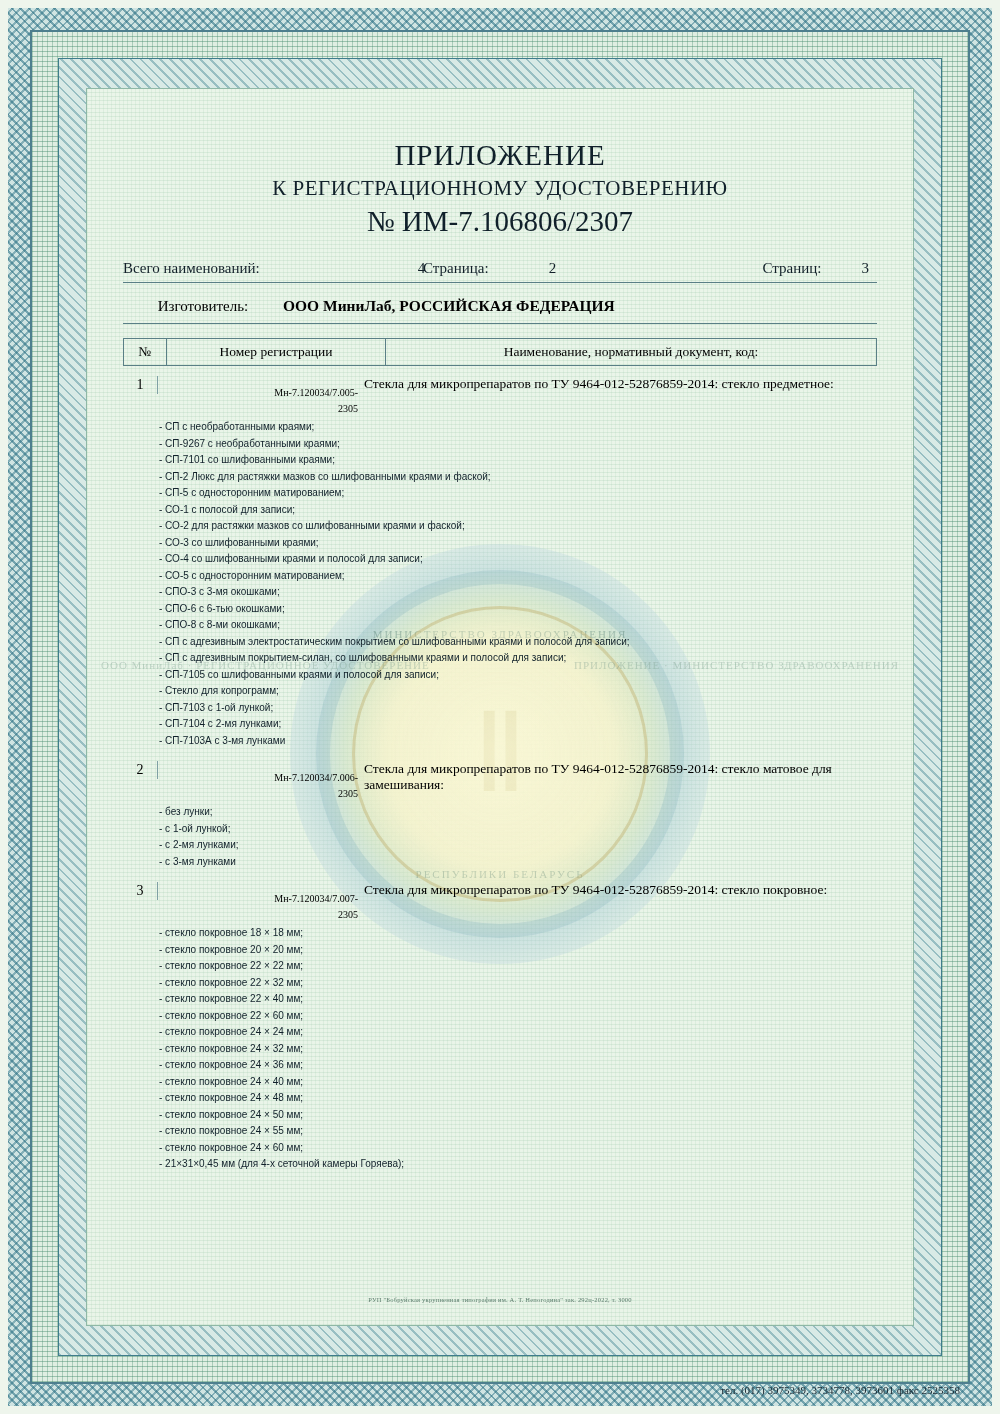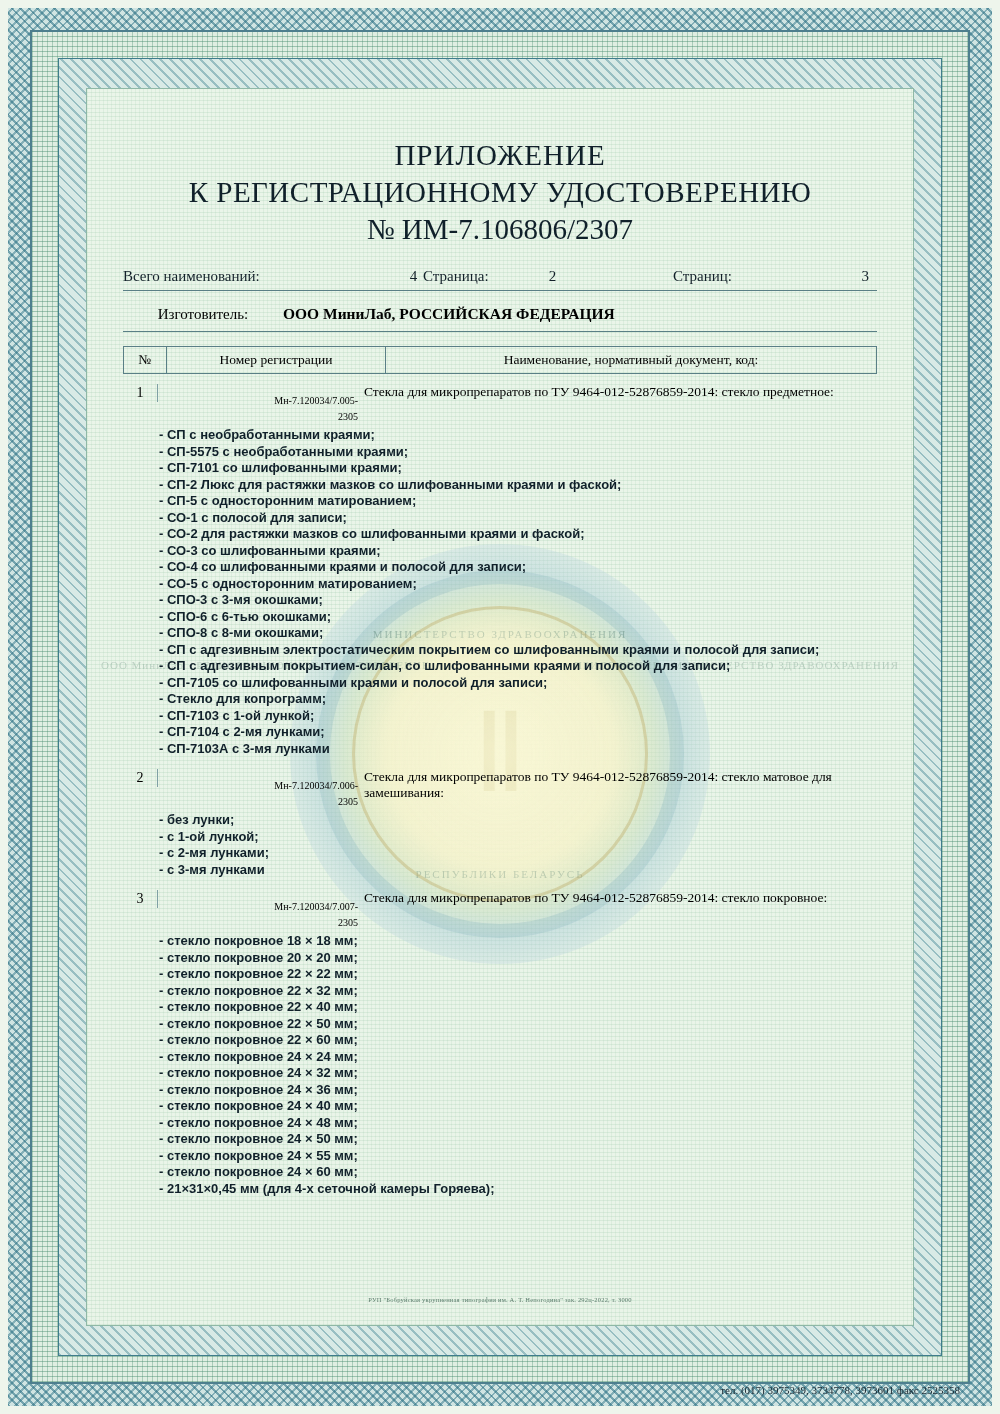--- a/index.html
+++ b/index.html
@@ -122,21 +122,21 @@
   }
   .title-block {
     text-align: center;
   }
   .title-line1 {
     font-size: 29px;
     letter-spacing: 1px;
     color: #10202a;
   }
   .title-line2 {
-    font-size: 29px;
+    font-size: 21px;
     letter-spacing: 0.5px;
     color: #10202a;
     margin-top: 4px;
   }
   .title-line3 {
     font-size: 29px;
     color: #10202a;
     margin-top: 4px;
   }
   .meta-row {
@@ -144,25 +144,25 @@
     display: flex;
     align-items: flex-end;
     font-size: 15px;
     color: #122029;
     border-bottom: 1px solid #5a7f86;
     padding-bottom: 5px;
   }
   .meta-cell { display: flex; align-items: baseline; }
   .meta-label { white-space: nowrap; }
   .meta-value { font-weight: normal; }
-  .m1 { width: 300px; }
+  .m1 { width: 300px; gap: 8px; }
   .m1 .meta-value { margin-left: 150px; }
   .m2 { width: 250px; }
   .m2 .meta-value { margin-left: 60px; }
-  .m3 { flex: 1; justify-content: space-between; }
+  .m3 { flex: 1; justify-content: flex-end; }
   .m3 .meta-value { margin-left: 40px; margin-right: 8px; }
 
   .maker-row {
     margin-top: 14px;
     display: flex;
     align-items: baseline;
     font-size: 15px;
     border-bottom: 1px solid #5a7f86;
     padding-bottom: 8px;
     text-align: center;
@@ -211,25 +211,24 @@
     font-size: 13.5px;
     line-height: 16px;
   }
   .sub-list {
     margin: 2px 0 0 0;
     padding: 0;
     list-style: none;
   }
   .sub-list li {
     font-family: "Liberation Sans", sans-serif;
-    font-size: 13px;
+    font-size: 10px;
     line-height: 16.5px;
     color: #10202a;
     padding-left: 36px;
-    font-weight: bold;
   }
   .item-block { margin-bottom: 12px; }
 
   .typo-note {
     position: absolute;
     left: 0; right: 0;
     bottom: 22px;
     text-align: center;
     font-size: 6.5px;
     color: #5d7d6e;
@@ -311,21 +310,21 @@
             <div class="item-reg">
               <div>Мн-7.120034/7.005-</div>
               <div>2305</div>
             </div>
             <div class="item-body">
               <div class="item-head">Стекла для микропрепаратов по ТУ 9464-012-52876859-2014: стекло предметное:</div>
             </div>
           </div>
           <ul class="sub-list">
             <li>- СП с необработанными краями;</li>
-            <li>- СП-5575 с необработанными краями;</li>
+            <li>- СП-9267 с необработанными краями;</li>
             <li>- СП-7101 со шлифованными краями;</li>
             <li>- СП-2 Люкс для растяжки мазков со шлифованными краями и фаской;</li>
             <li>- СП-5 с односторонним матированием;</li>
             <li>- СО-1 с полосой для записи;</li>
             <li>- СО-2 для растяжки мазков со шлифованными краями и фаской;</li>
             <li>- СО-3 со шлифованными краями;</li>
             <li>- СО-4 со шлифованными краями и полосой для записи;</li>
             <li>- СО-5 с односторонним матированием;</li>
             <li>- СПО-3 с 3-мя окошками;</li>
             <li>- СПО-6 с 6-тью окошками;</li>
@@ -369,21 +368,20 @@
             <div class="item-body">
               <div class="item-head">Стекла для микропрепаратов по ТУ 9464-012-52876859-2014: стекло покровное:</div>
             </div>
           </div>
           <ul class="sub-list">
             <li>- стекло покровное 18 × 18 мм;</li>
             <li>- стекло покровное 20 × 20 мм;</li>
             <li>- стекло покровное 22 × 22 мм;</li>
             <li>- стекло покровное 22 × 32 мм;</li>
             <li>- стекло покровное 22 × 40 мм;</li>
-            <li>- стекло покровное 22 × 50 мм;</li>
             <li>- стекло покровное 22 × 60 мм;</li>
             <li>- стекло покровное 24 × 24 мм;</li>
             <li>- стекло покровное 24 × 32 мм;</li>
             <li>- стекло покровное 24 × 36 мм;</li>
             <li>- стекло покровное 24 × 40 мм;</li>
             <li>- стекло покровное 24 × 48 мм;</li>
             <li>- стекло покровное 24 × 50 мм;</li>
             <li>- стекло покровное 24 × 55 мм;</li>
             <li>- стекло покровное 24 × 60 мм;</li>
             <li>- 21×31×0,45 мм (для 4-х сеточной камеры Горяева);</li>

